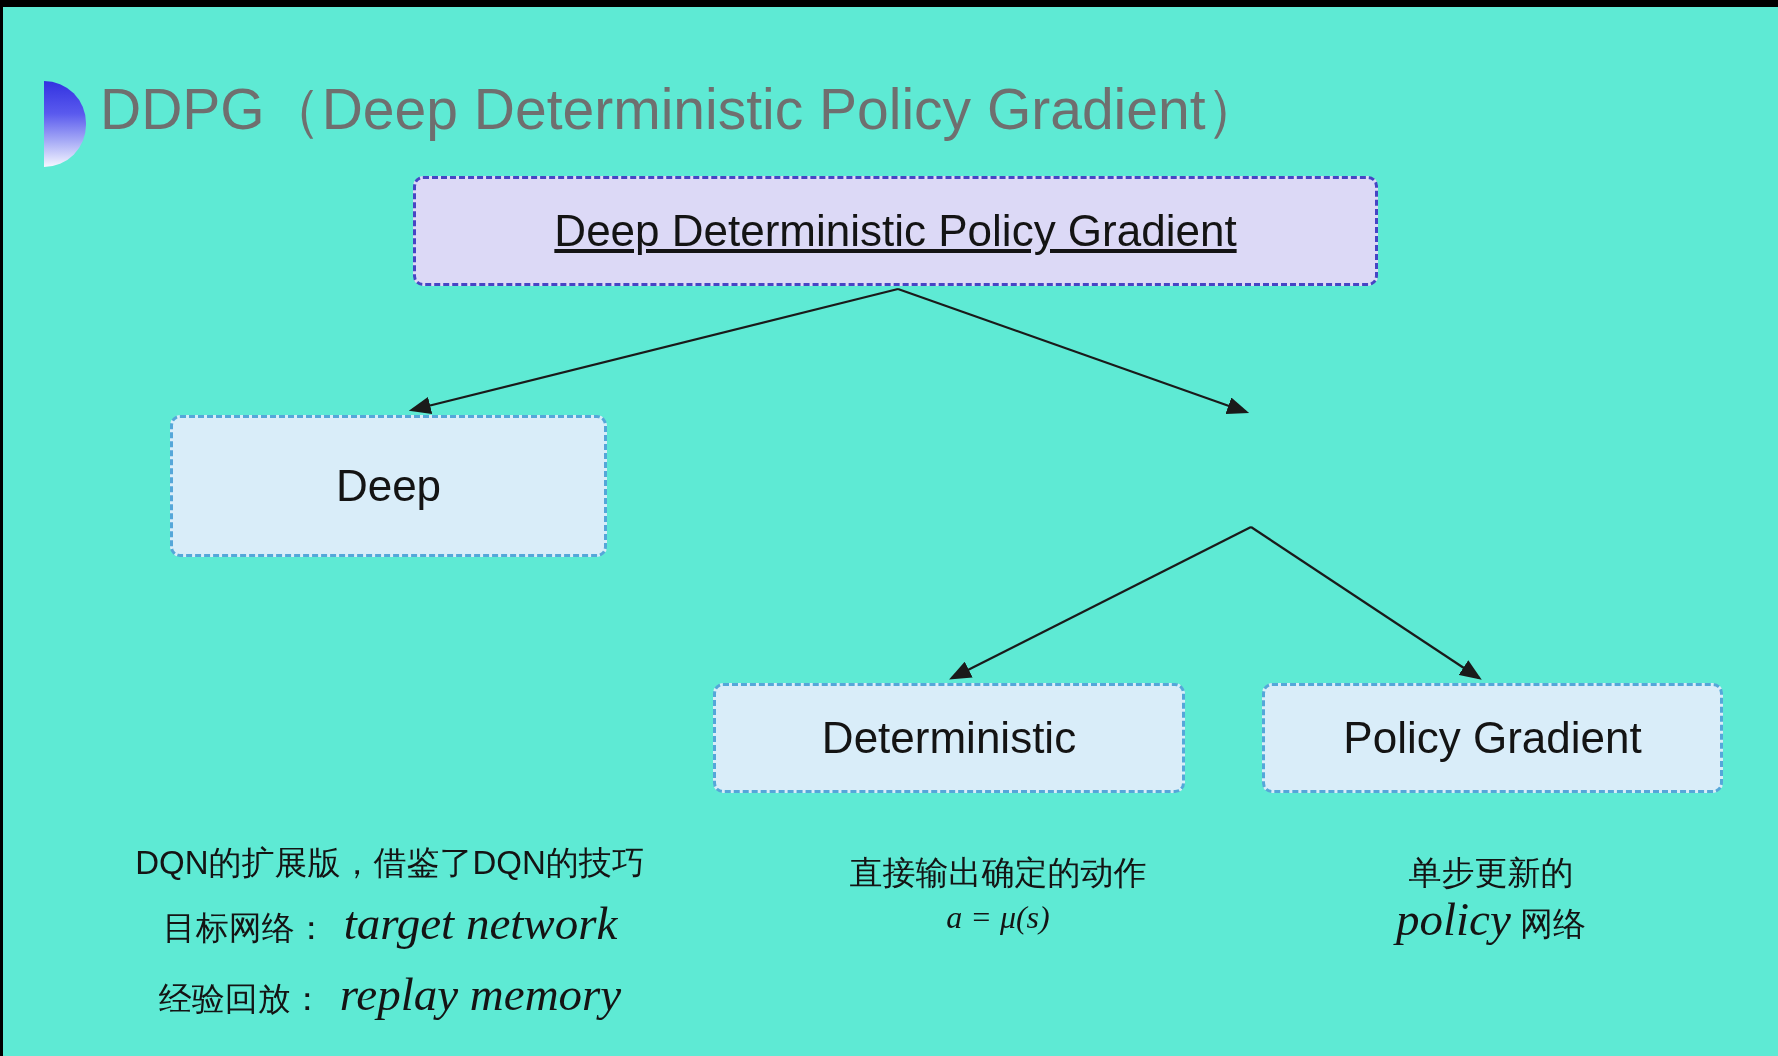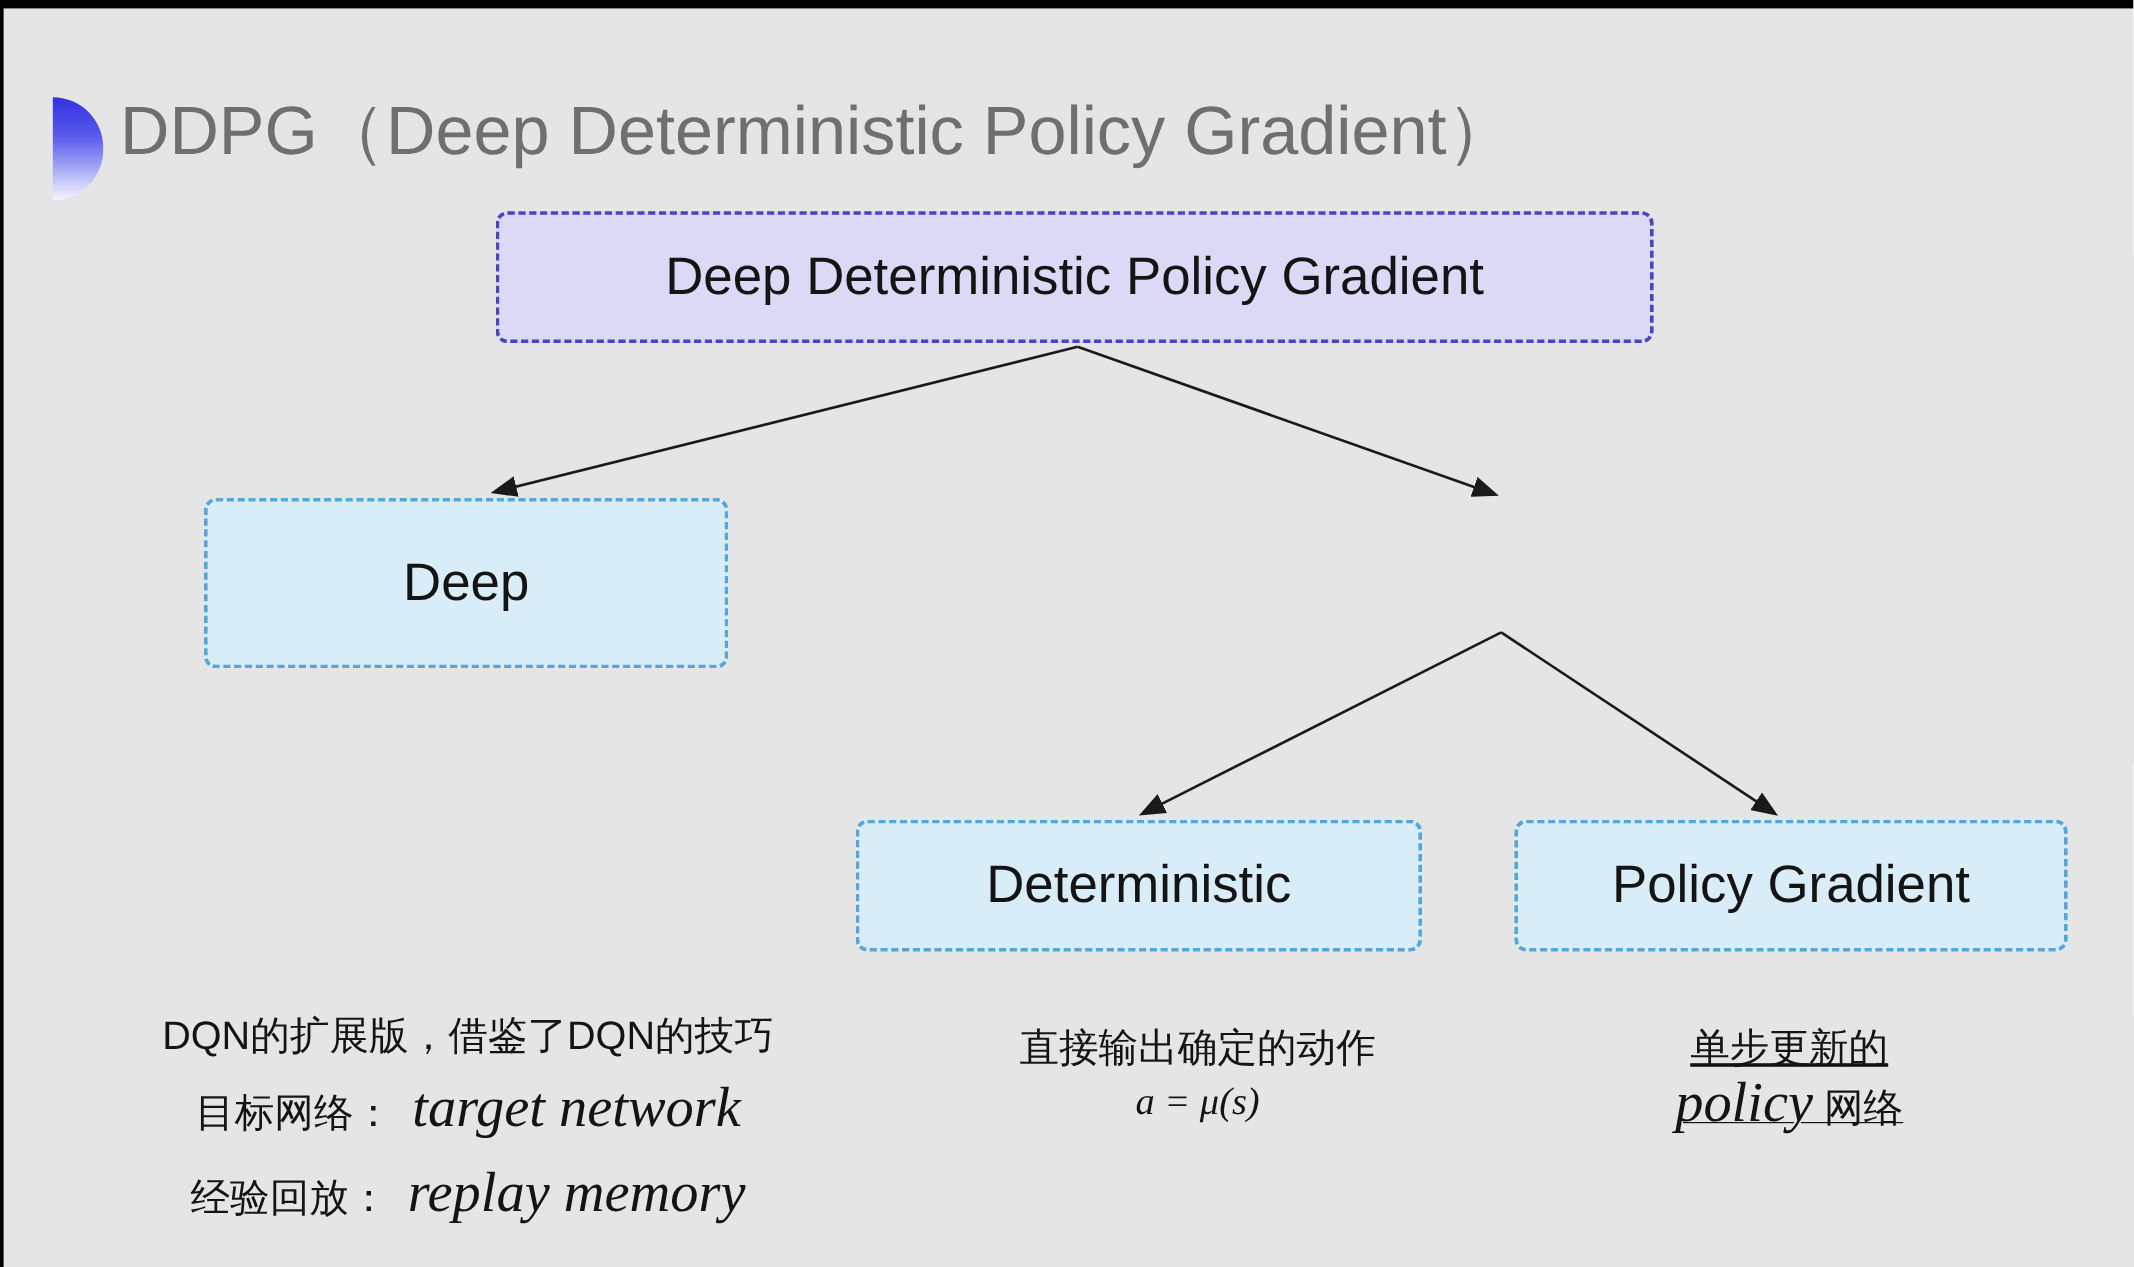--- a/index.html
+++ b/index.html
@@ -1,20 +1,20 @@
 <!DOCTYPE html>
 <html style="--purple_fill: #dcd9f6; --purple_border: #4745c4; --cyan_fill: #d9edf9; --cyan_border: #55a7d9; --title_text: #6f6f6f; --node_text: #141414; --arrow: #1a1a1a; --bullet_top: #3232e0; --bullet_bottom: #f6f7ff;"><head>
 <meta charset="utf-8">
 <style>
   html, body { margin: 0; padding: 0; background: #ffffff; }
   #canvas {
     position: relative;
     width: 1778px;
     height: 1056px;
-    background: #e5e5e5;
+    background: #5eead4;
     overflow: hidden;
     font-family: "Liberation Sans", sans-serif;
     color: #141414;
   }
   
   #top-bar  { position: absolute; top: 0; left: 0; width: 100%; height: 7px; background: #000; }
   #left-bar { position: absolute; top: 0; left: 0; width: 3px; height: 100%; background: #000; }
 
   
   #title-bullet {
@@ -37,21 +37,21 @@
     box-sizing: border-box;
     display: flex; align-items: center; justify-content: center;
     border-radius: 10px;
     font-size: 44px;
     color: var(--node_text);
     white-space: nowrap;
   }
   .node.purple { background: var(--purple_fill); border: 3px dashed var(--purple_border); }
   .node.cyan   { background: var(--cyan_fill);   border: 3px dashed var(--cyan_border); }
 
-  #node-root { left: 413px; top: 176px; width: 965px; height: 110px; }
+  #node-root { left: 413px; top: 176px; width: 965px; height: 110px; text-decoration: underline; }
   #node-deep { left: 170px; top: 415px; width: 437px; height: 142px; text-align: center; }
   #node-dpg  { left: 843px; top: 417px; width: 813px; height: 108px; }
   #node-det  { left: 713px; top: 683px; width: 472px; height: 110px; }
   #node-pg   { left: 1262px; top: 683px; width: 461px; height: 110px; }
 
   
   #arrows { position: absolute; left: 0; top: 0; width: 1778px; height: 1056px; pointer-events: none; }
   #arrows line { stroke: var(--arrow); stroke-width: 2.2; }
 
   
@@ -70,21 +70,21 @@
   #ann-det { left: 798px; top: 850px; width: 400px; }
   #ann-det .row { line-height: 46px; }
   #ann-det .formula {
     font-family: "Liberation Serif", serif;
     font-style: italic;
     font-size: 32px;
     line-height: 42px;
   }
 
   #ann-pg { left: 1336px; top: 850px; width: 310px; }
-  #ann-pg .row { line-height: 46px; text-decoration: underline; }
+  #ann-pg .row { line-height: 46px; }
 </style>
 </head>
 <body>
 
 <div id="canvas">
 
   <div id="top-bar"></div>
   <div id="left-bar"></div>
 
   <div id="title-bullet"></div>

